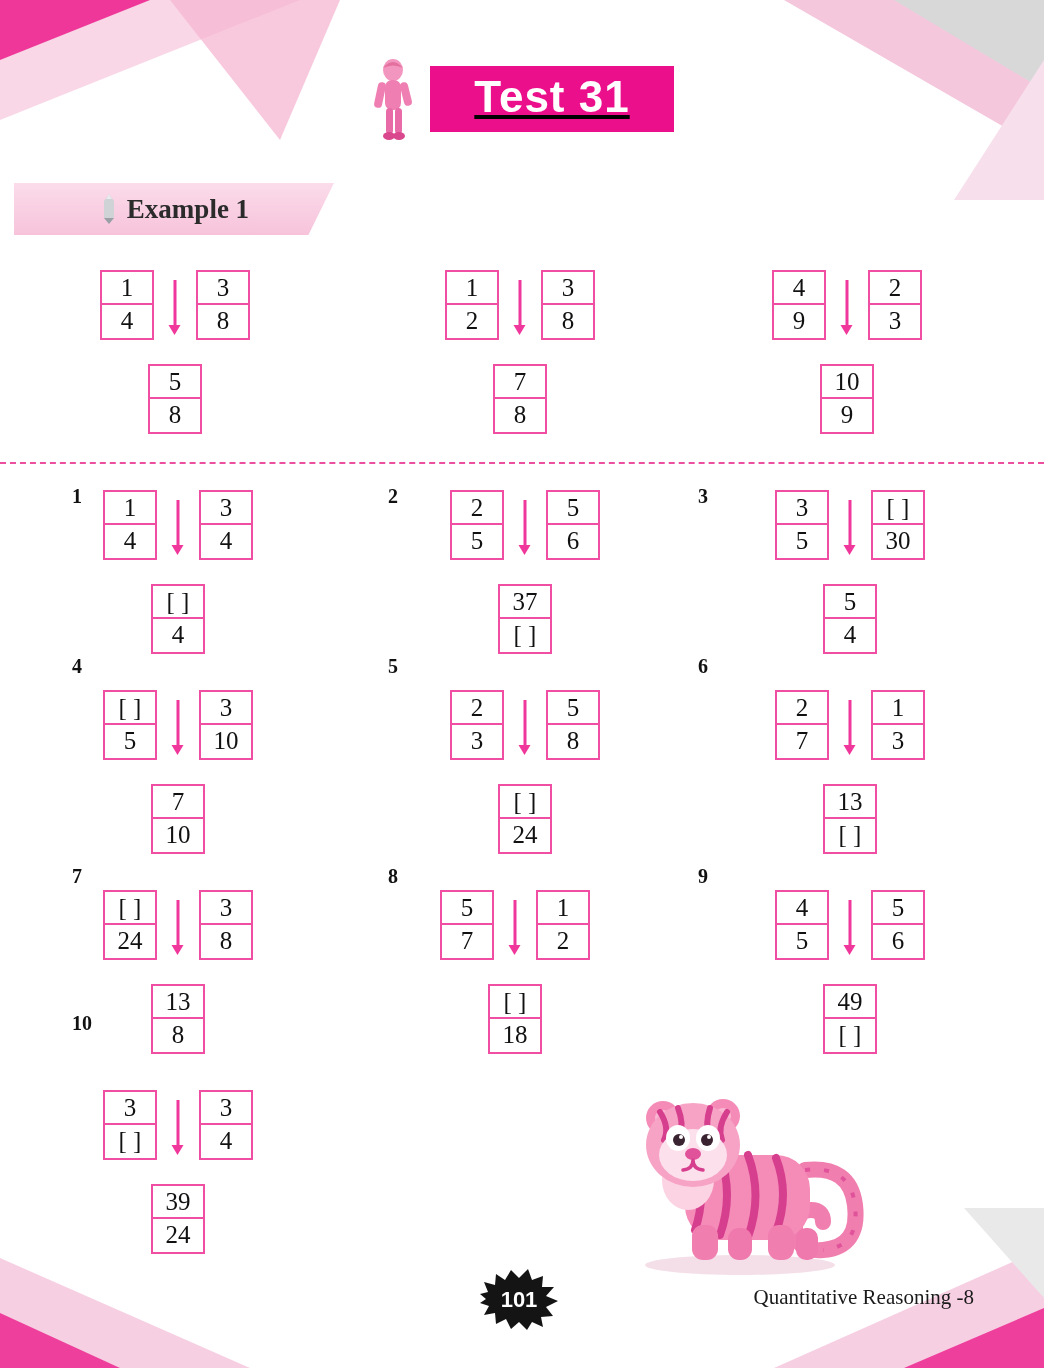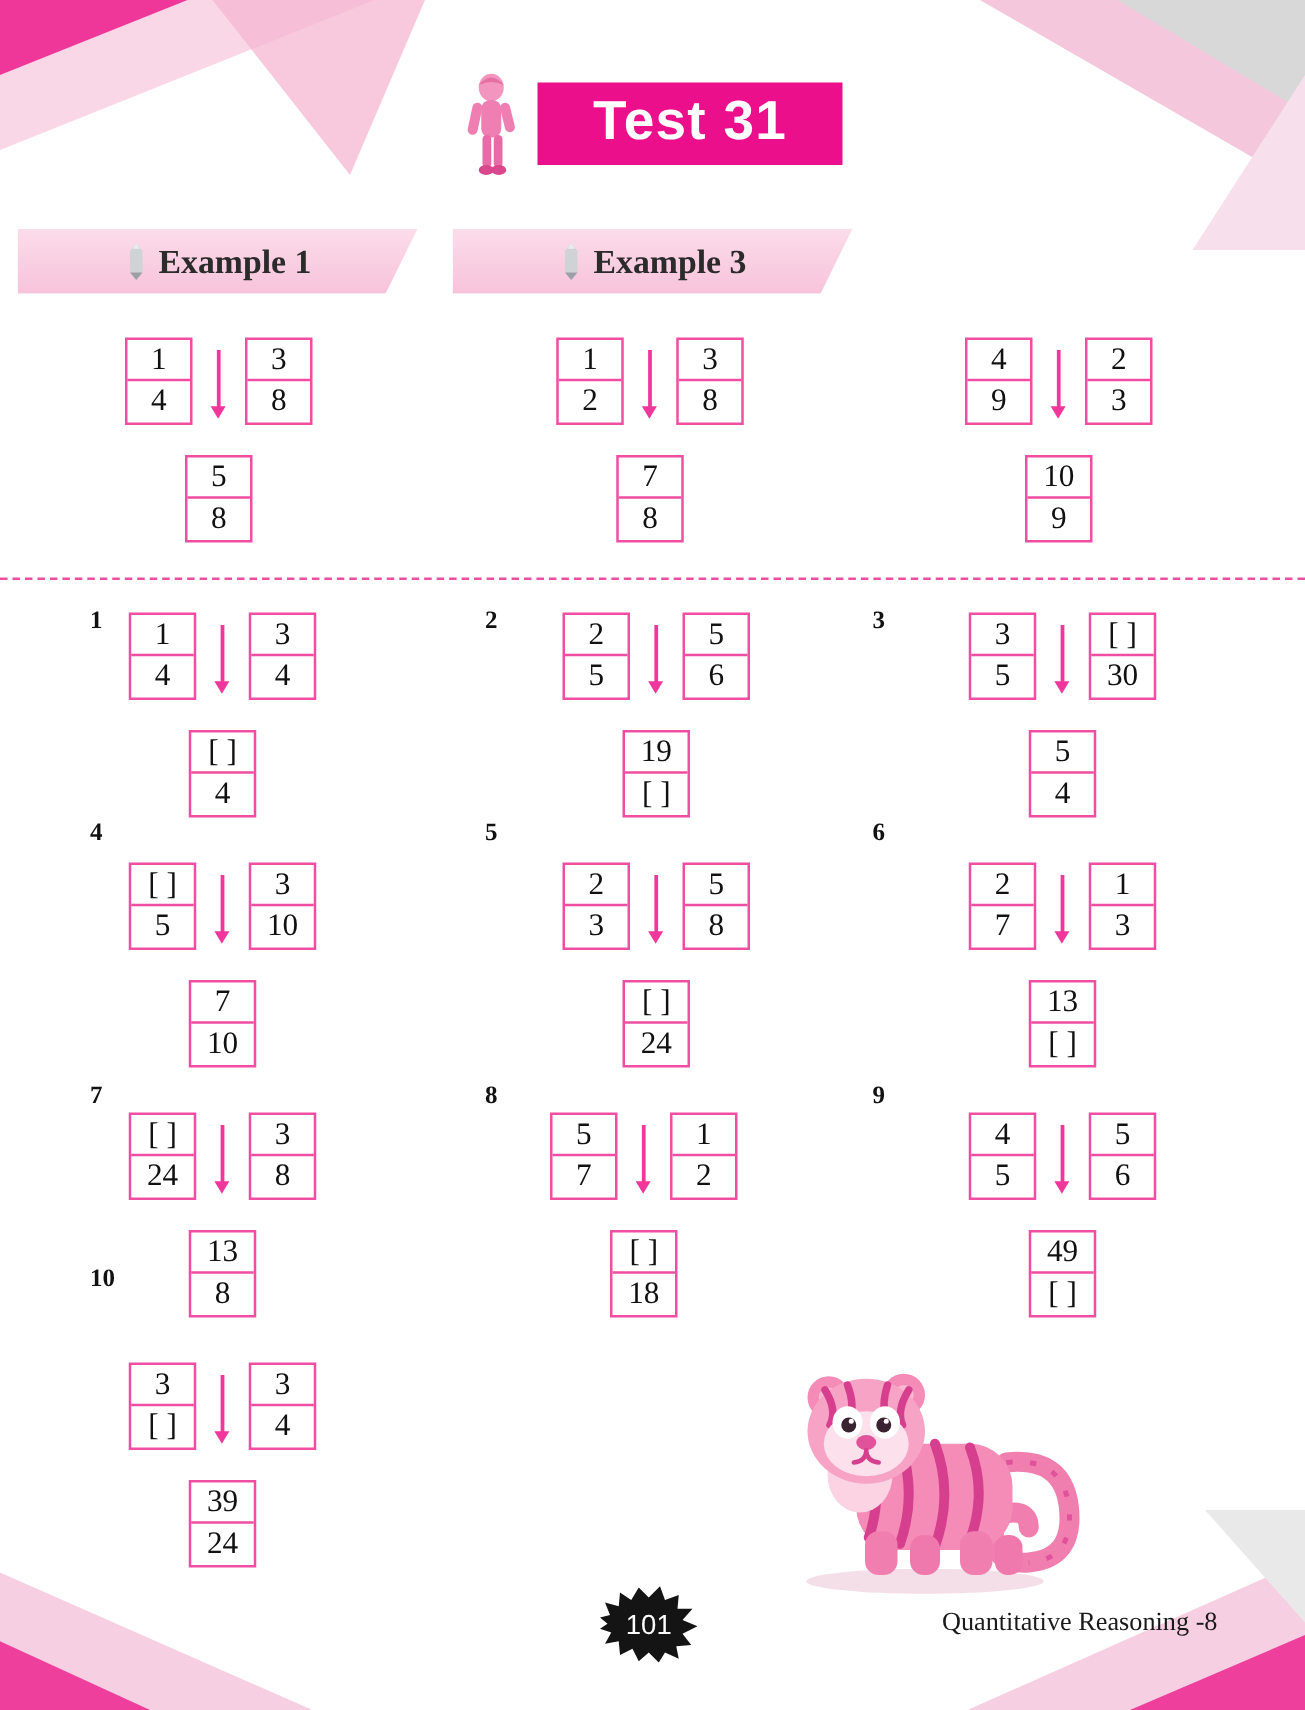--- a/index.html
+++ b/index.html
@@ -35,21 +35,21 @@
   .br-1 { bottom:0; right:0; width:0; height:0;
           border-bottom: 120px solid #f7cfe2; border-left: 270px solid transparent; }
   .br-2 { bottom:0; right:0; width:0; height:0;
           border-bottom: 60px solid #ec268f; border-left: 140px solid transparent; opacity:.85;}
   .br-3 { bottom:70px; right:0; width:0; height:0;
           border-top: 90px solid #e9e9e9; border-left: 80px solid transparent; }
 
   
   .title-wrap {
     position:absolute; top:58px; left:0; width:100%;
-    display:flex; align-items:center; justify-content:center;
+    display:flex; align-items:center; justify-content:center;text-decoration:underline;
   }
   .mascot-kid { width:46px; height:82px; margin-right:14px; }
   .title-badge {
     background:#ec0f8c; color:#ffffff;
     font-family:"Liberation Sans", sans-serif;
     font-weight:bold; font-size:44px; letter-spacing:1px;
     padding:6px 44px 10px 44px;
   }
 
   
@@ -116,21 +116,21 @@
     font-family:"Liberation Serif", serif;
   }
 
   
   .page-blob {
     position:absolute; left:480px; bottom:38px;
     width:78px; height:62px;
   }
   .page-num {
     position:absolute; left:480px; bottom:55px; width:78px;
-    text-align:center; color:#fff; font-weight:normal; font-size:22px;
+    text-align:center; color:#fff; font-weight:bold; font-size:22px;
     font-family:"Liberation Sans", sans-serif;
   }
   .footer-label {
     position:absolute; right:70px; bottom:58px;
     font-size:21px; color:#1a1a1a;
   }
 
   .tiger { position:absolute; left:600px; bottom:88px; width:280px; height:230px; }
 </style>
 </head>
@@ -167,30 +167,20 @@
   <div class="ex-col">
     <div class="ex-banner">
       <svg class="pen" viewBox="0 0 20 30">
         <path d="M10 0 L15 7 L15 24 L5 24 L5 7 Z" fill="#cfd3d6"></path>
         <path d="M5 24 L15 24 L10 30 Z" fill="#9aa0a6"></path>
         <path d="M10 0 L13 5 L7 5 Z" fill="#e9eaec"></path>
       </svg>
       <span>Example 1</span>
     </div>
   </div>
-  <div class="ex-col">
-    <div class="ex-banner">
-      <svg class="pen" viewBox="0 0 20 30">
-        <path d="M10 0 L15 7 L15 24 L5 24 L5 7 Z" fill="#cfd3d6"></path>
-        <path d="M5 24 L15 24 L10 30 Z" fill="#9aa0a6"></path>
-        <path d="M10 0 L13 5 L7 5 Z" fill="#e9eaec"></path>
-      </svg>
-      <span>Example 3</span>
-    </div>
-  </div>
 </div>
 
 <div class="divider"></div>
 
 <div class="puzzle" style="left:100px; top:270px;">
   <div class="top-row">
     <div class="cellbox">
       <div class="cell top">1</div>
       <div class="cell">4</div>
     </div>
@@ -278,21 +268,21 @@
     </div>
     <div class="gap">
         <div class="arrow"></div>
       </div>
     <div class="cellbox">
       <div class="cell top">5</div>
       <div class="cell">6</div>
     </div>
   </div>
   <div class="bottom-box">
-    <div class="cell top">19</div>
+    <div class="cell top">37</div>
     <div class="cell">[ ]</div>
   </div>
 </div>
 
 <div class="qnum" style="left:698px; top:485px;">3</div>
 <div class="puzzle" style="left:775px; top:490px;">
   <div class="top-row">
     <div class="cellbox">
       <div class="cell top">3</div>
       <div class="cell">5</div>

